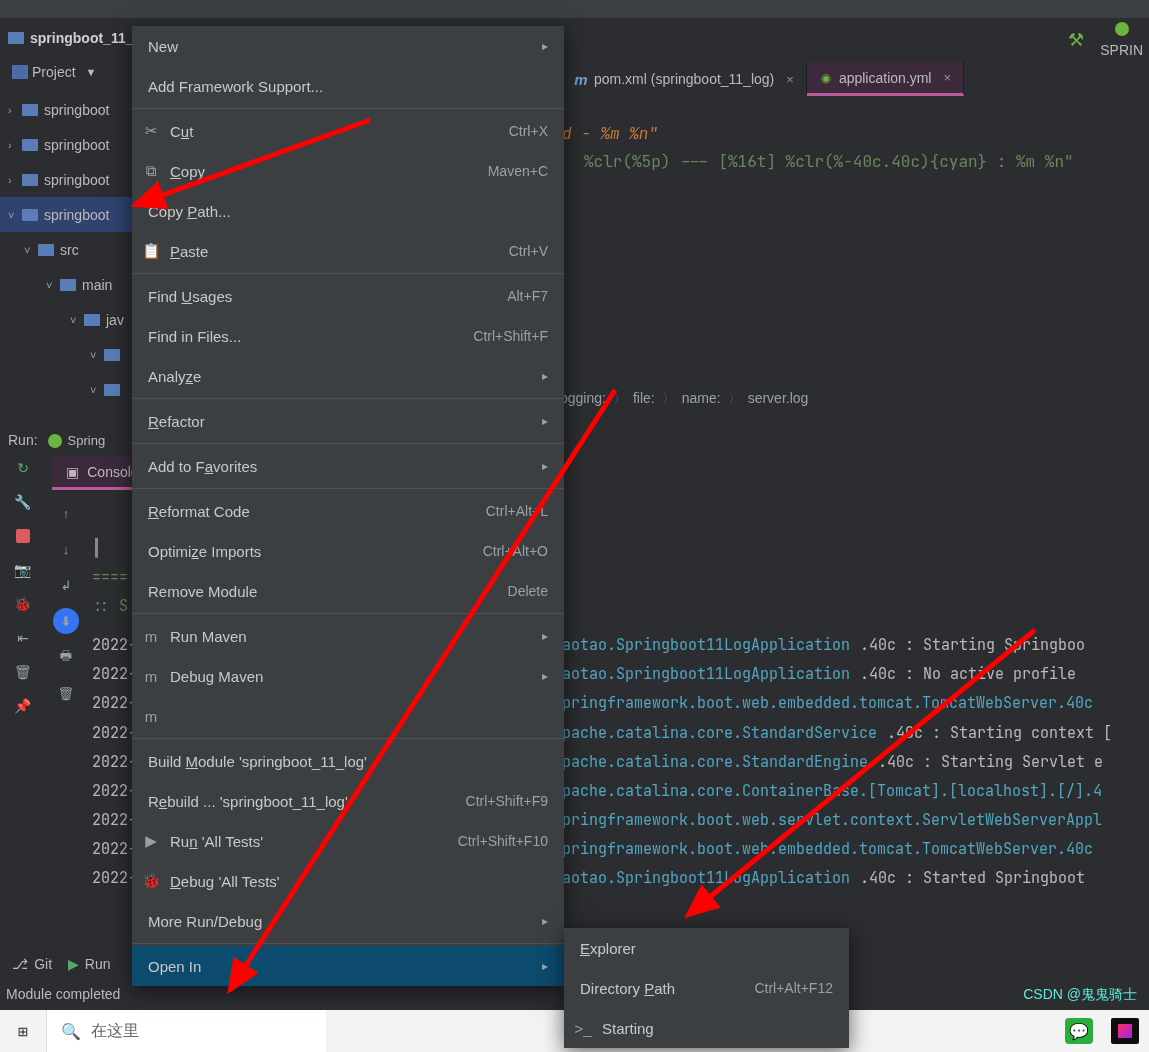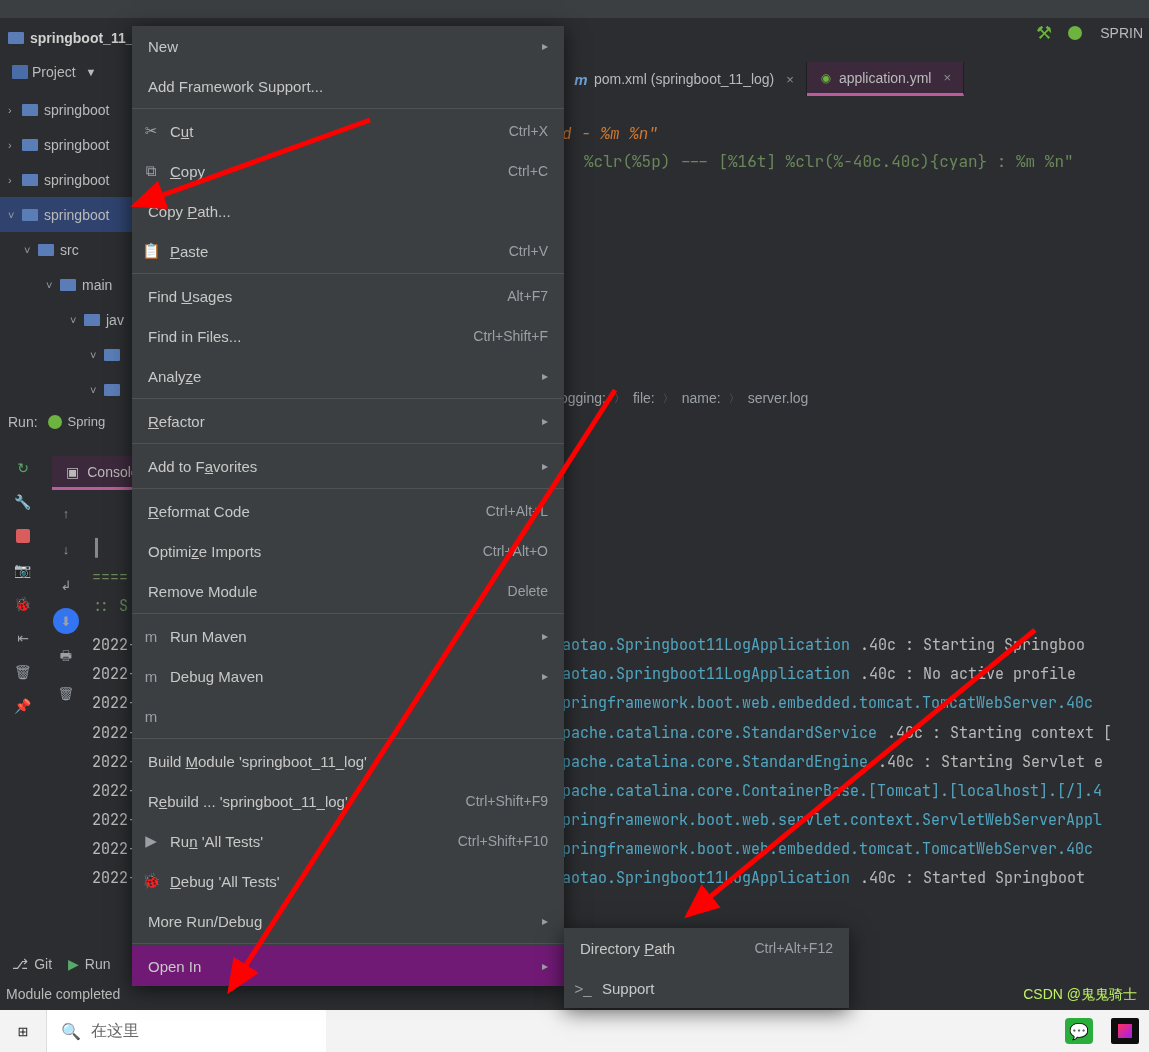--- a/index.html
+++ b/index.html
@@ -25,59 +25,59 @@
   .tab .m { color:#6ea1cf; font-style:italic; font-weight:bold; font-size:15px; }
   .tab .sb { color:#6db33f; font-size:12px; }
   .tab .x { color:#8f8f8f; margin-left:6px; cursor:pointer; font-size:13px; }
   .editor { position:absolute; left:562px; top:120px; right:0; font-family:"Consolas","JetBrains Mono",monospace; font-size:16px; line-height:28px; }
   .ed-l1 { color:#cc7832; font-style:italic; }
   .ed-l2 { color:#6a8759;margin-left:22px; }
   .ed-l3 { color:#bababa; }
   .breadcrumb-ed { position:absolute; left:560px; top:390px; font-size:14px; color:#9aa0a6; display:flex; align-items:center; gap:8px; }
   .breadcrumb-ed .sep { color:#6b6b6b; font-size:11px; }
   .run-area { position:absolute; left:0; top:414px; right:0; background:#2b2d30; }
-  .run-hdr { display:flex; align-items:flex-start; height:34px; gap:10px; padding-left:8px; }
+  .run-hdr { display:flex; align-items:flex-end; height:34px; gap:10px; padding-left:8px; }
   .run-hdr .lbl { color:#bababa; font-size:14px; }
   .run-hdr .spr { display:flex; align-items:center; gap:6px; }
   .sb-dot { width:14px; height:14px; background:#6db33f; border-radius:50%; }
   .console-tab { position:absolute; left:52px; top:456px; height:34px; padding:0 14px; display:flex; align-items:center; gap:8px; background:#3c2a3c; border-bottom:3px solid #bd5c9c; font-size:14px; }
   .left-gut { position:absolute; left:4px; top:454px; width:38px; display:flex; flex-direction:column; align-items:center; gap:14px; padding-top:4px; }
   .left-gut div { width:22px; height:20px; color:#9aa0a6; font-size:14px; display:flex; align-items:center; justify-content:center; }
   .sec-gut { position:absolute; left:48px; top:500px; width:36px; display:flex; flex-direction:column; align-items:center; gap:10px; }
   .sec-gut div { width:26px; height:26px; display:flex; align-items:center; justify-content:center; color:#9aa0a6; }
   .dl-circ{width:24px;height:24px;background:#3574f0;border-radius:50%;display:flex;align-items:center;justify-content:center;color:#fff;font-size:13px}
   .console { position:absolute; left:92px; top:534px; right:0; font-family:"Consolas","JetBrains Mono",monospace; font-size:15px; line-height:29.1px; color:#bababa; white-space:nowrap; overflow:hidden; }
   .console .ts { color:#bababa; }
   .console .cls { color:#51a7c2; }
   .console .g { color:#6a8759; }
   .ctx { position:absolute; left:132px; top:26px; width:432px; background:#3c3f41; box-shadow:0 4px 20px rgba(0,0,0,.6); z-index:20; }
   .ctx-item { display:flex; align-items:center; height:40px; padding:0 16px; font-size:15px; color:#c8c8c8; justify-content:space-between; position:relative; }
   .ctx-item.hasicon { padding-left:38px; }
   .ctx-item .ici { position:absolute; left:10px; width:18px; text-align:center; color:#9aa0a6; }
   .ctx-item .sc { color:#9aa0a6; font-size:14px; }
   .ctx-item .ar { color:#9aa0a6; font-size:12px; }
   .ctx-sep { height:1px; background:#515151; margin:2px 0; }
-  .ctx-item.hl { background:#701a75; }
+  .ctx-item.hl { background:#0c4a6e; }
   .sub { position:absolute; left:564px; top:928px; width:285px; background:#3c3f41; box-shadow:0 4px 20px rgba(0,0,0,.6); z-index:20; }
   .sub .ctx-item { height:40px; }
   .bot-left { position:absolute; left:12px; bottom:80px; display:flex; gap:16px; align-items:center; }
   .bot-left .git { display:flex; align-items:center; gap:6px; font-size:14px; }
   .bot-left .run { display:flex; align-items:center; gap:6px; font-size:14px; }
   .status { position:absolute; left:6px; bottom:50px; font-size:14px; color:#bababa; }
   .taskbar { position:absolute; left:0; bottom:0; right:0; height:42px; background:#f3f3f3; display:flex; align-items:stretch; }
   .tb-start { width:46px; background:#f3f3f3; display:flex; align-items:center; justify-content:center; color:#222; }
   .tb-search { flex:0 0 280px; border-left:1px solid #ddd; display:flex; align-items:center; padding-left:14px; color:#666; font-size:16px; gap:10px; background:#fff; }
-  .tb-wm { position:absolute; right:12px; bottom:48px; color:#bef264; font-size:14px; }
+  .tb-wm { position:absolute; right:12px; bottom:48px; color:#5eead4; font-size:14px; }
   .tray { position:absolute; right:0; bottom:0; height:42px; display:flex; align-items:center; gap:18px; padding-right:10px; }
   .tray .wc { width:28px; height:26px; background:#2aae3b; border-radius:4px; display:flex; align-items:center; justify-content:center; font-size:16px; }
   .tray .idea { width:28px; height:26px; background:#0d0d0d; border-radius:2px; display:flex; align-items:center; justify-content:center; }
   .tray .idea-in { width:14px; height:14px; background:linear-gradient(135deg,#fe315d,#a020f0); }
   .top-right { position:absolute; right:6px; top:22px; display:flex; align-items:center; gap:16px; }
   .hammer { color:#6db33f; font-size:18px; }
-  .spr-lbl { display:flex; align-items:center; gap:18px; color:#bababa; font-size:14px; }
+  .spr-lbl { display:flex; align-items:center; gap:6px; color:#bababa; font-size:14px;flex-direction:column; }
   .arrow{position:absolute;z-index:40;pointer-events:none}
   .u{text-decoration:underline}
   .grn-tri{color:#59a869}
   .bug-ico{color:#6db33f}
   .red-sq{width:14px;height:14px;background:#db5c5c;border-radius:2px}
 </style>
 </head>
 <body>
 
 <div class="top-bar"></div>
@@ -241,21 +241,21 @@
     </div>
     <div class="ctx-sep"></div>
     <div class="ctx-item hasicon">
       <span class="ici ">✂</span>
       <span>C<span class="u">u</span>t</span>
       <span class="sc">Ctrl+X</span>
     </div>
     <div class="ctx-item hasicon">
       <span class="ici ">⧉</span>
       <span><span class="u">C</span>opy</span>
-      <span class="sc">Ctrl+C</span>
+      <span class="sc">Maven+C</span>
     </div>
     <div class="ctx-item">
       <span>Copy <span class="u">P</span>ath...</span>
     </div>
     <div class="ctx-item hasicon">
       <span class="ici ">📋</span>
       <span><span class="u">P</span>aste</span>
       <span class="sc">Ctrl+V</span>
     </div>
     <div class="ctx-sep"></div>
@@ -330,26 +330,29 @@
       <span class="ar">▸</span>
     </div>
     <div class="ctx-sep"></div>
     <div class="ctx-item hl">
       <span>Open In</span>
       <span class="ar">▸</span>
     </div>
   </div>
 <div class="sub" id="sub">
     <div class="ctx-item">
+      <span><span class="u">E</span>xplorer</span>
+    </div>
+    <div class="ctx-item">
       <span>Directory <span class="u">P</span>ath</span>
       <span class="sc">Ctrl+Alt+F12</span>
     </div>
     <div class="ctx-item hasicon">
       <span class="ici">&gt;_</span>
-      <span>Support</span>
+      <span>Starting</span>
     </div>
   </div>
 
 <div class="bot-left">
   <span class="git">
       <span>⎇</span>
       <span>Git</span>
     </span>
   <span class="run">
       <span class="grn-tri">▶</span>

